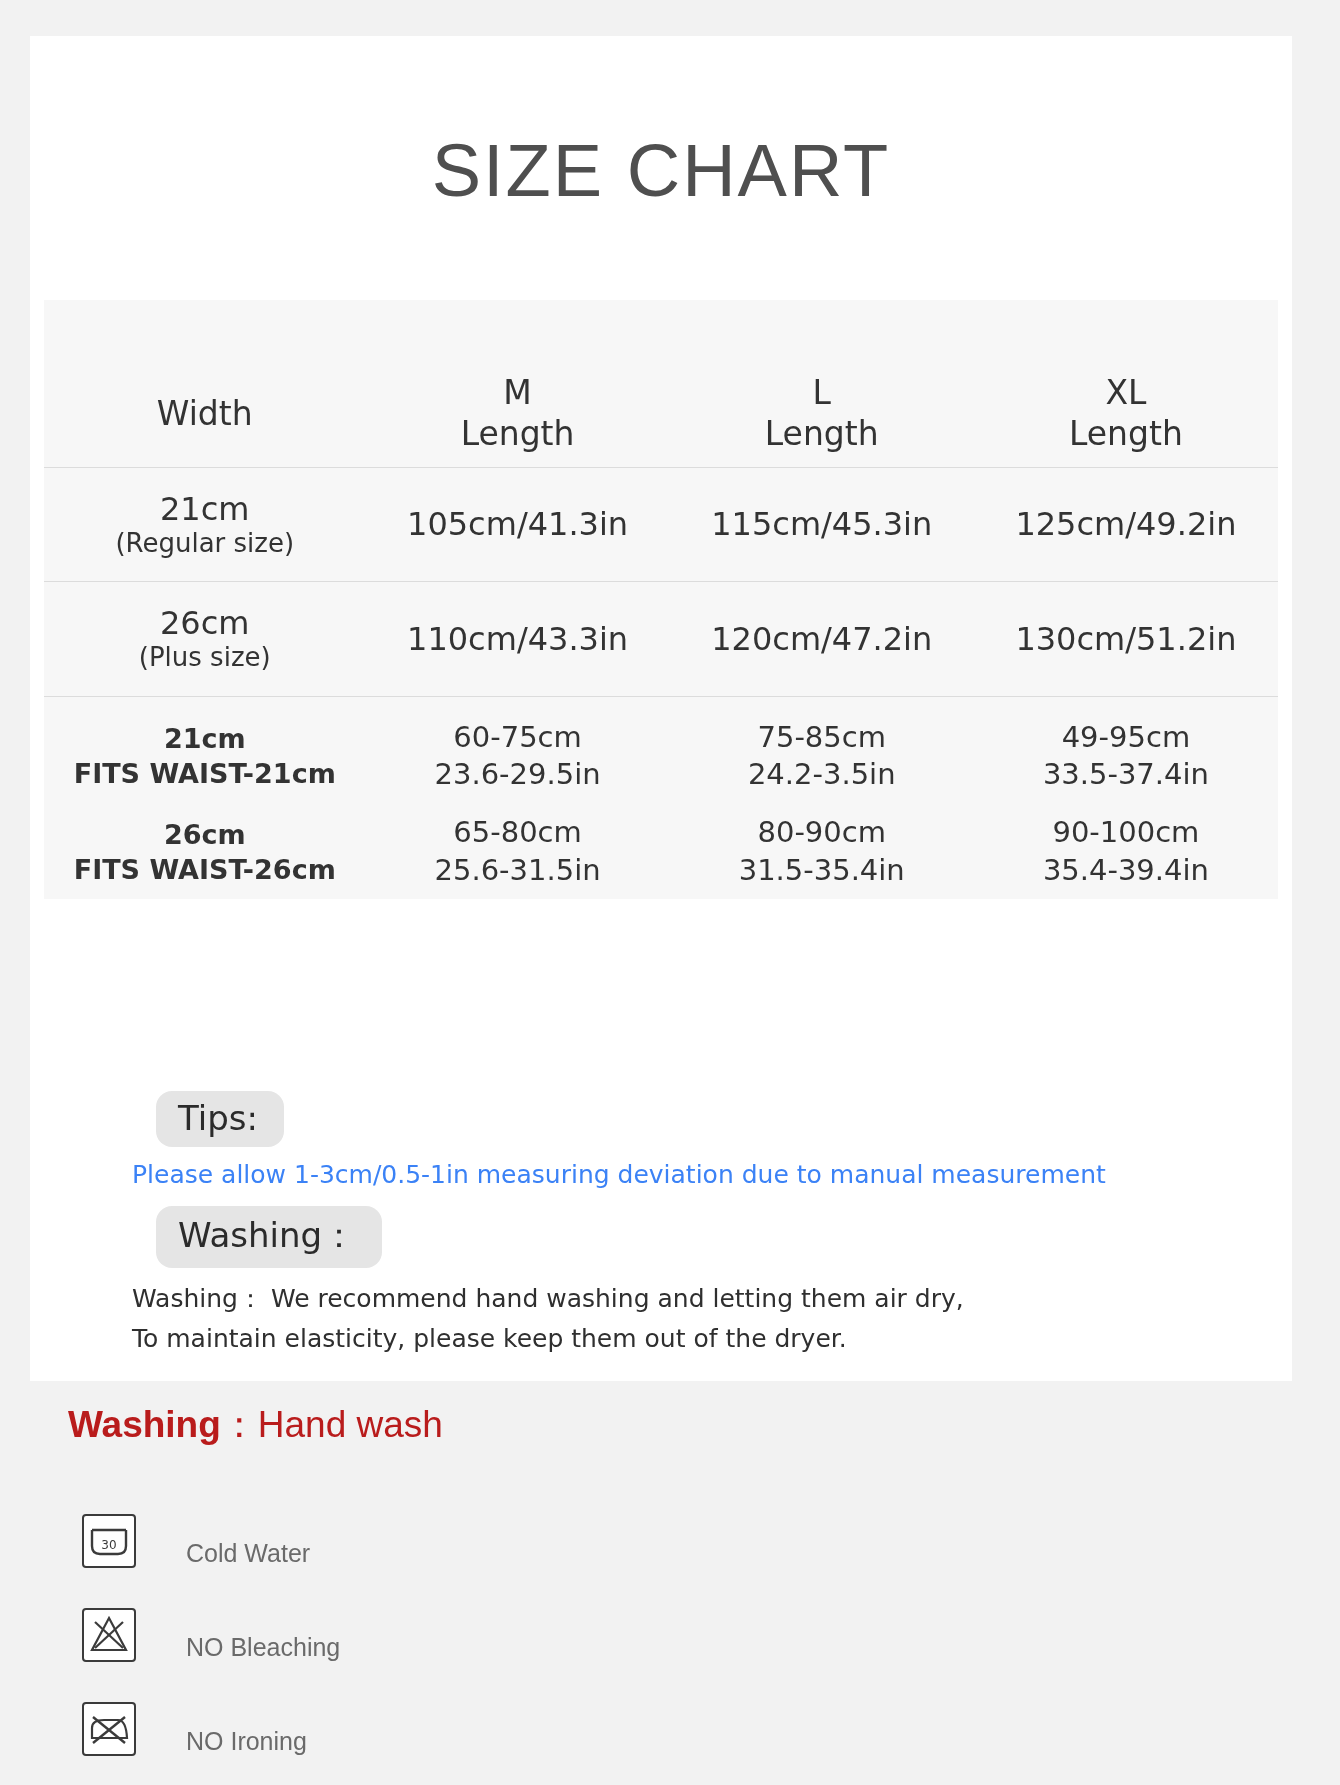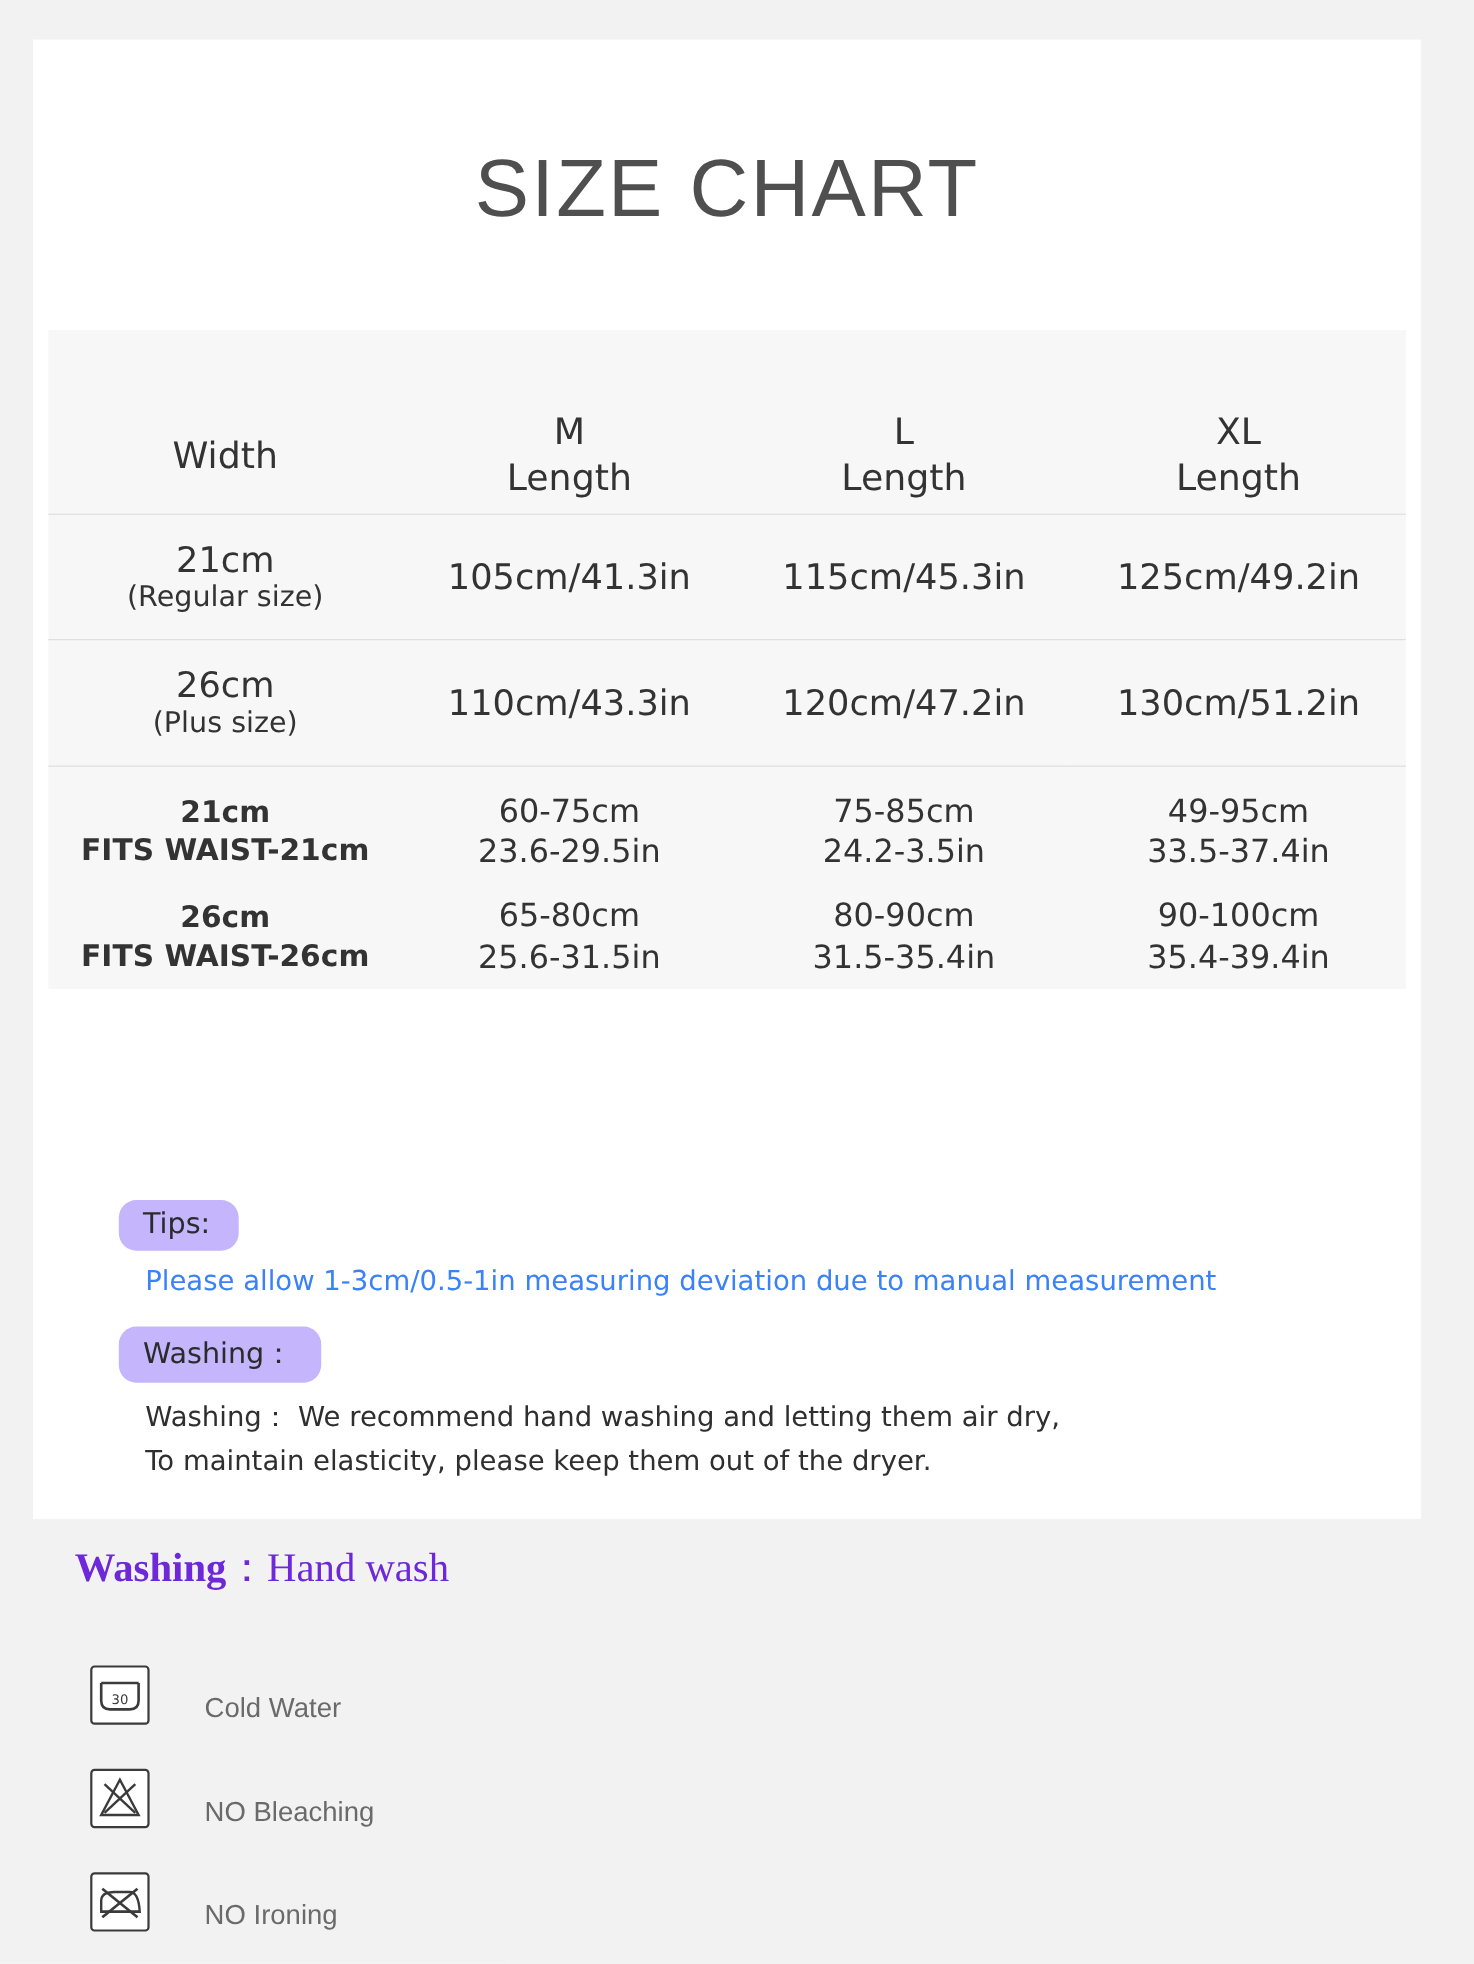--- a/index.html
+++ b/index.html
@@ -105,26 +105,27 @@
   .col-d { width: 24.6%; }
 
   .tips-block {
     position: absolute;
     left: 78px;
     top: 1055px;
     width: 1100px;
   }
   .pill {
     display: inline-block;
-    background: #c4b5fd;
+    background: #e5e5e5;
     color: #2b2b2b;
     border-radius: 16px;
     padding: 7px 26px 9px 22px;
-    font-size: 26px;
+    font-size: 34px;
     font-family: "DejaVu Sans", sans-serif;
+    margin-left: 48px;
   }
   .tips-text {
     margin: 10px 0 0 24px;
     font-size: 25px;
     color: #3b82f6;
     font-family: "DejaVu Sans", sans-serif;
     line-height: 1.45;
   }
   .washing-block {
     position: absolute;
@@ -144,22 +145,22 @@
     position: absolute;
     left: 0;
     top: 1400px;
     width: 1340px;
     padding-left: 68px;
   }
   .footer h2 {
     margin: 0;
     font-size: 37px;
     font-weight: 400;
-    color: #6d28d9;
-    font-family: Liberation Serif, serif;
+    color: #b91c1c;
+    font-family: Liberation Sans, sans-serif;
   }
   .footer h2 b { font-weight: bold; }
   .care-list { margin-top: 34px; }
   .care-item {
     display: flex;
     align-items: flex-end;
     height: 84px;
     margin-bottom: 10px;
   }
   .care-icon {

